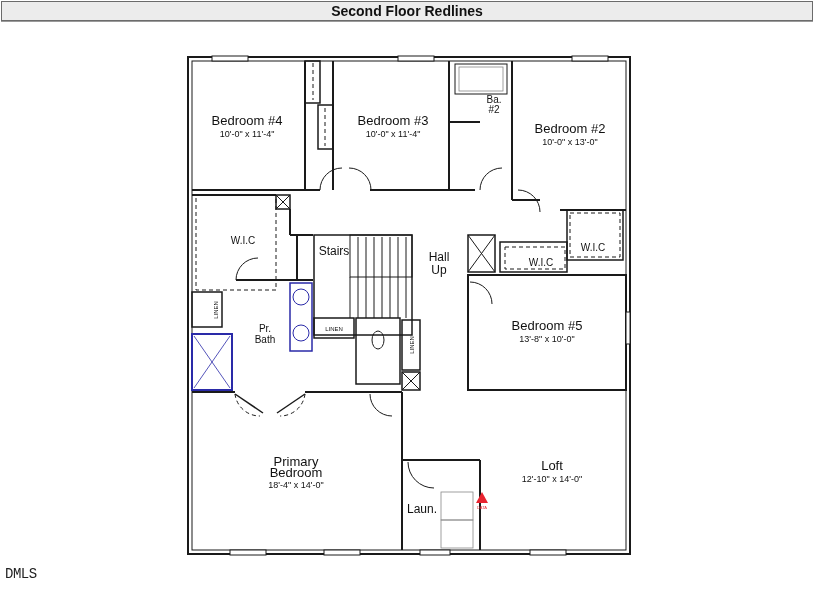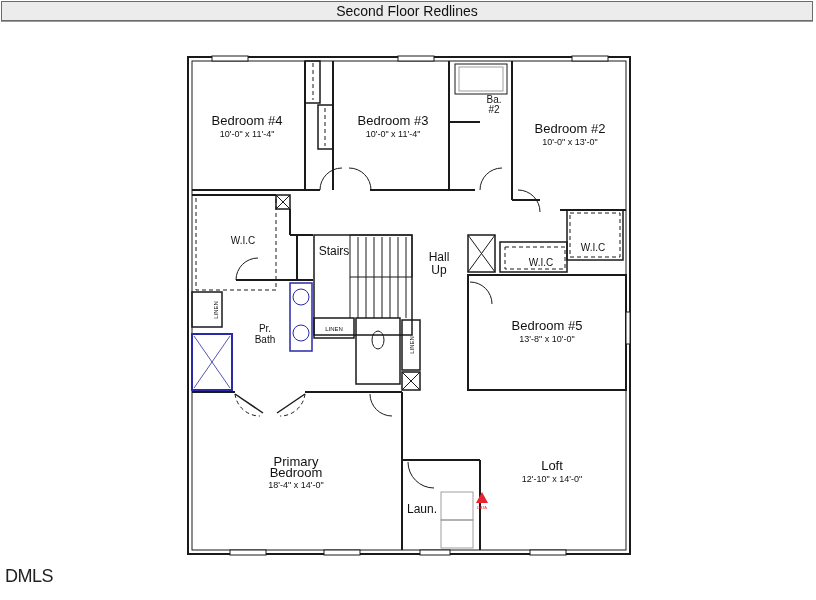--- a/index.html
+++ b/index.html
@@ -1,26 +1,27 @@
 <!DOCTYPE html>
 <html><head>
 <meta charset="utf-8">
 <style>
   html, body { margin: 0; padding: 0; background: #ffffff; }
   body { width: 816px; height: 600px; position: relative; overflow: hidden; font-family: "Liberation Sans", sans-serif; }
   .title-bar {
     position: absolute; left: 1px; top: 1px; width: 812px; height: 20px;
     background: #ececec; border: 1px solid #6b6b6b; box-sizing: border-box;
     display: flex; align-items: center; justify-content: center;
-    font-weight: normal; font-size: 14px; color: #111;
+    font-weight: bold; font-size: 14px; color: #111;
     box-shadow: 0 1px 0 #9a9a9a;
   }
   .watermark {
-    position: absolute; left: 5px; top: 566px; font-size: 18px; color: #222;
+    position: absolute; left: 5px; top: 566px; font-size: 14px; color: #222;
     letter-spacing: -0.5px;
+    font-family: Liberation Mono, monospace;
   }
   svg.plan { position: absolute; left: 0; top: 0; }
   .room-label { font-family: "Liberation Sans", sans-serif; fill: #111; }
 </style>
 </head>
 <body>
 
 <div class="title-bar">
   <span>Second Floor Redlines</span>
 </div>

